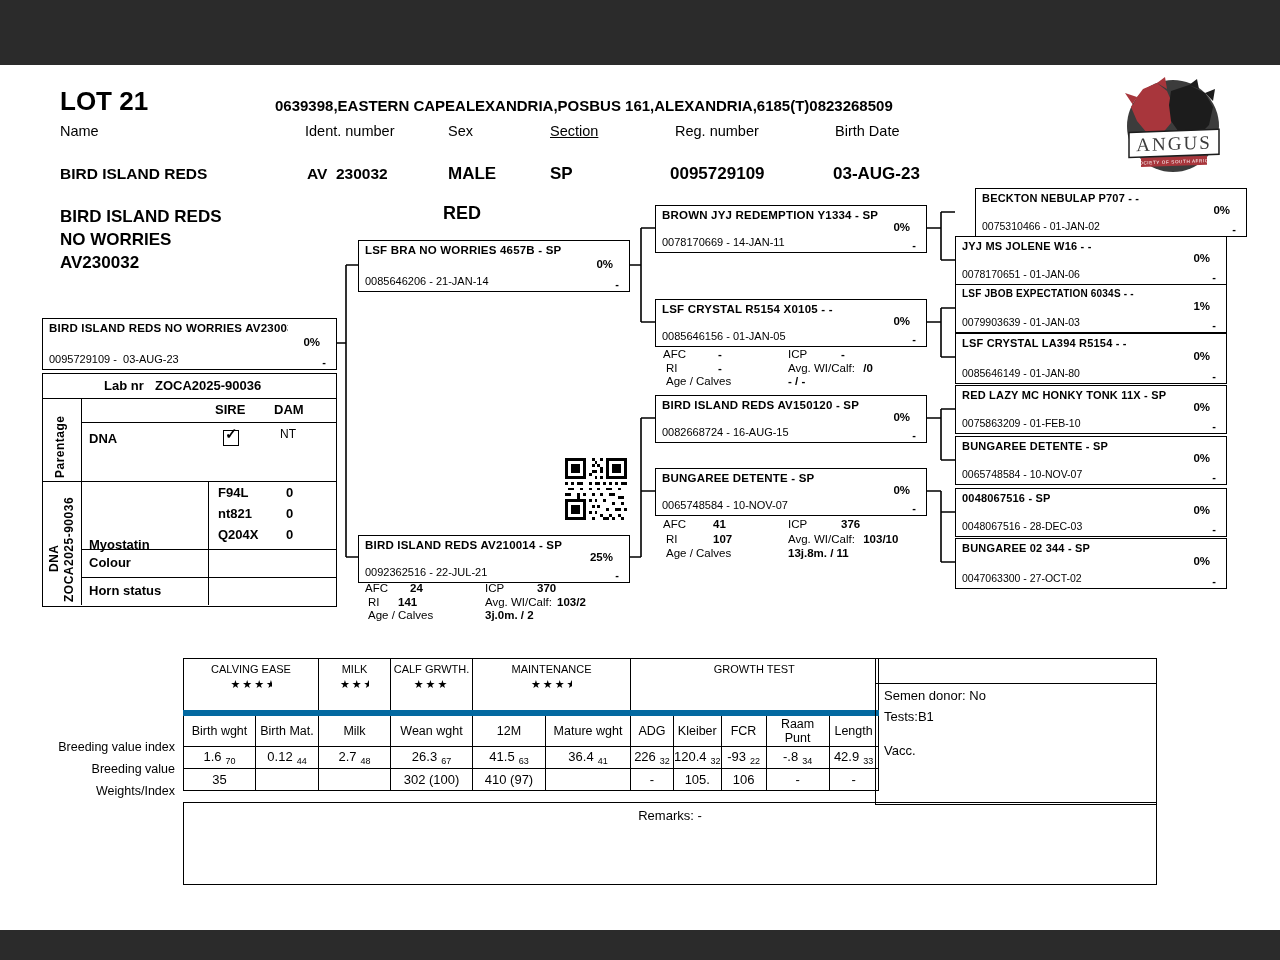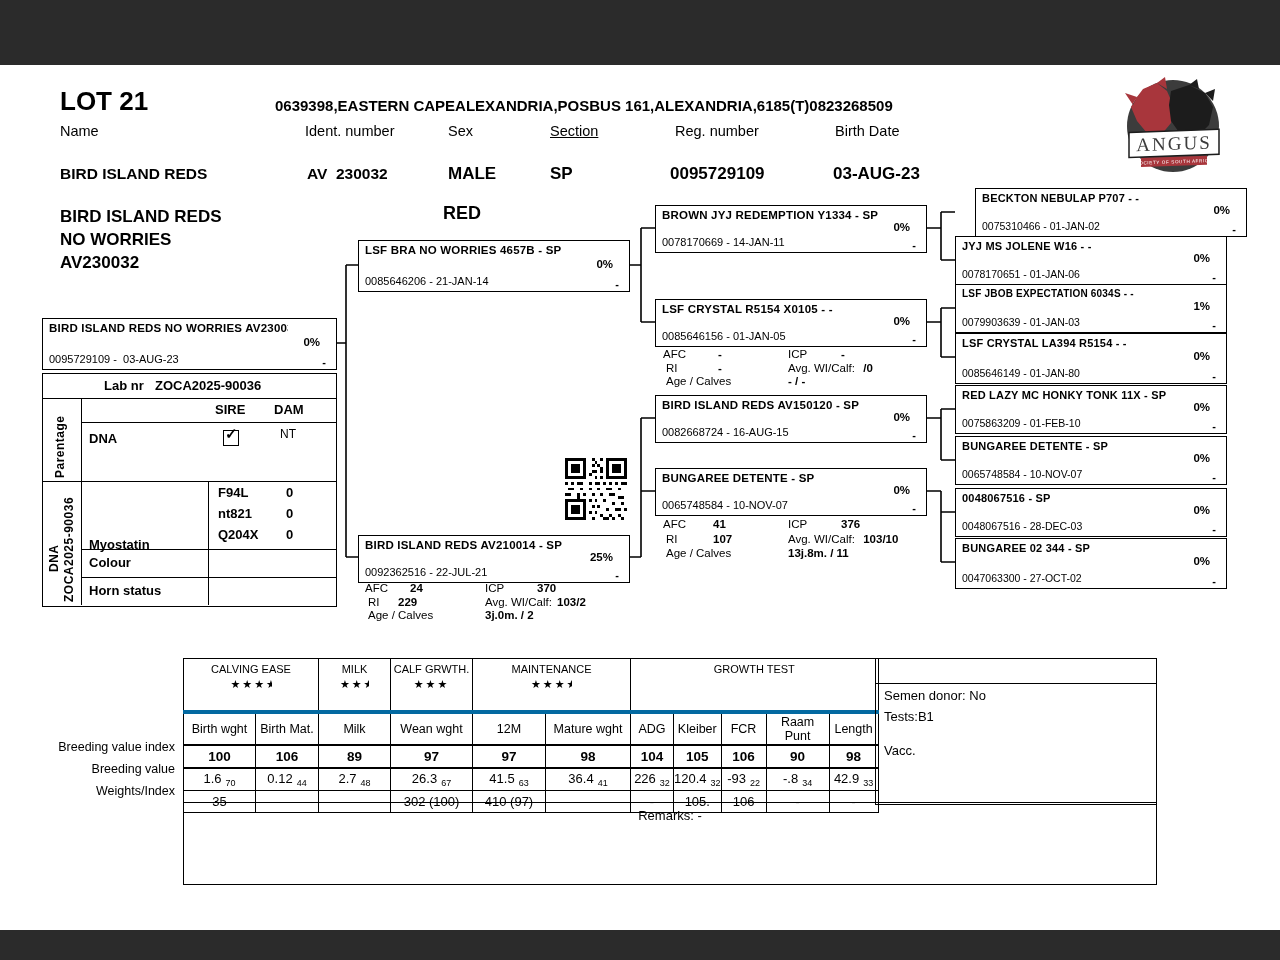--- a/index.html
+++ b/index.html
@@ -22,21 +22,21 @@
   .stats .v{font-weight:bold;}
   
   .cell-label{font-weight:bold;font-size:13px;}
   .vtext{writing-mode:vertical-rl;transform:rotate(180deg);font-weight:bold;font-size:12px;letter-spacing:.5px;}
   .line{position:absolute;background:#000;}
   .checkbox{position:absolute;width:14px;height:14px;border:1.6px solid #000;}
   .checkbox .tick{position:absolute;left:1px;top:-6px;font-size:15px;font-weight:bold;}
   
   #perf{position:absolute;left:183px;top:658px;border-collapse:collapse;table-layout:fixed;}
   #perf td{border:1px solid #000;text-align:center;padding:0;font-size:12px;overflow:hidden;}
-  #perf tr.grp td{height:47px;font-size:11px;vertical-align:top;padding-top:4px;border-bottom:4px solid #0369a1;}
+  #perf tr.grp td{height:47px;font-size:11px;vertical-align:top;padding-top:4px;border-bottom:6px solid #0369a1;}
   #perf tr.grp td .stars{font-family:"DejaVu Sans",sans-serif;font-size:11px;letter-spacing:2px;margin-top:3px;}
   #perf tr.colhead td{height:30px;font-size:12.5px;}
   #perf tr.idx td{height:21px;font-weight:bold;font-size:13.5px;border-top:2px solid #000;border-bottom:2px solid #000;}
   #perf tr.bv td{height:21px;font-size:13px;}
   #perf tr.wt td{height:21px;font-size:13px;}
   #perf .acc{font-size:9px;vertical-align:sub;margin-left:4px;}
   .half{display:inline-block;width:.5em;overflow:hidden;vertical-align:bottom;}
   .rowlab{position:absolute;right:1105px;width:170px;text-align:right;font-size:12.5px;}
   svg{display:block;}
 </style>
@@ -122,21 +122,21 @@
 
   <div class="stats" style="left:365px;top:582px;width:270px;">
     <div class="row">
       <span style="left:0">AFC</span>
       <span class="v" style="left:45px">24</span>
       <span style="left:120px">ICP</span>
       <span class="v" style="left:172px">370</span>
     </div>
     <div class="row">
       <span style="left:3px">RI</span>
-      <span class="v" style="left:33px">229</span>
+      <span class="v" style="left:33px">141</span>
       <span style="left:120px">Avg. WI/Calf:</span>
       <span class="v" style="left:192px">103/2</span>
     </div>
     <div class="row">
       <span style="left:3px">Age / Calves</span>
       <span class="v" style="left:120px">3j.0m. / 2</span>
     </div>
   </div>
 
   <div class="pbox" style="left:655px;top:205px;width:270px;height:46px;">
@@ -400,33 +400,20 @@
       <td>Milk</td>
       <td>Wean wght</td>
       <td>12M</td>
       <td>Mature wght</td>
       <td>ADG</td>
       <td>Kleiber</td>
       <td>FCR</td>
       <td>Raam Punt</td>
       <td>Length</td>
     </tr>
-    <tr class="idx">
-      <td>100</td>
-      <td>106</td>
-      <td>89</td>
-      <td>97</td>
-      <td>97</td>
-      <td>98</td>
-      <td>104</td>
-      <td>105</td>
-      <td>106</td>
-      <td>90</td>
-      <td>98</td>
-    </tr>
     <tr class="bv">
       <td><span>1.6</span><span class="acc">70</span></td>
       <td><span>0.12</span><span class="acc">44</span></td>
       <td><span>2.7</span><span class="acc">48</span></td>
       <td><span>26.3</span><span class="acc">67</span></td>
       <td><span>41.5</span><span class="acc">63</span></td>
       <td><span>36.4</span><span class="acc">41</span></td>
       <td><span>226</span><span class="acc">32</span></td>
       <td><span>120.4</span><span class="acc">32</span></td>
       <td><span>-93</span><span class="acc">22</span></td>

